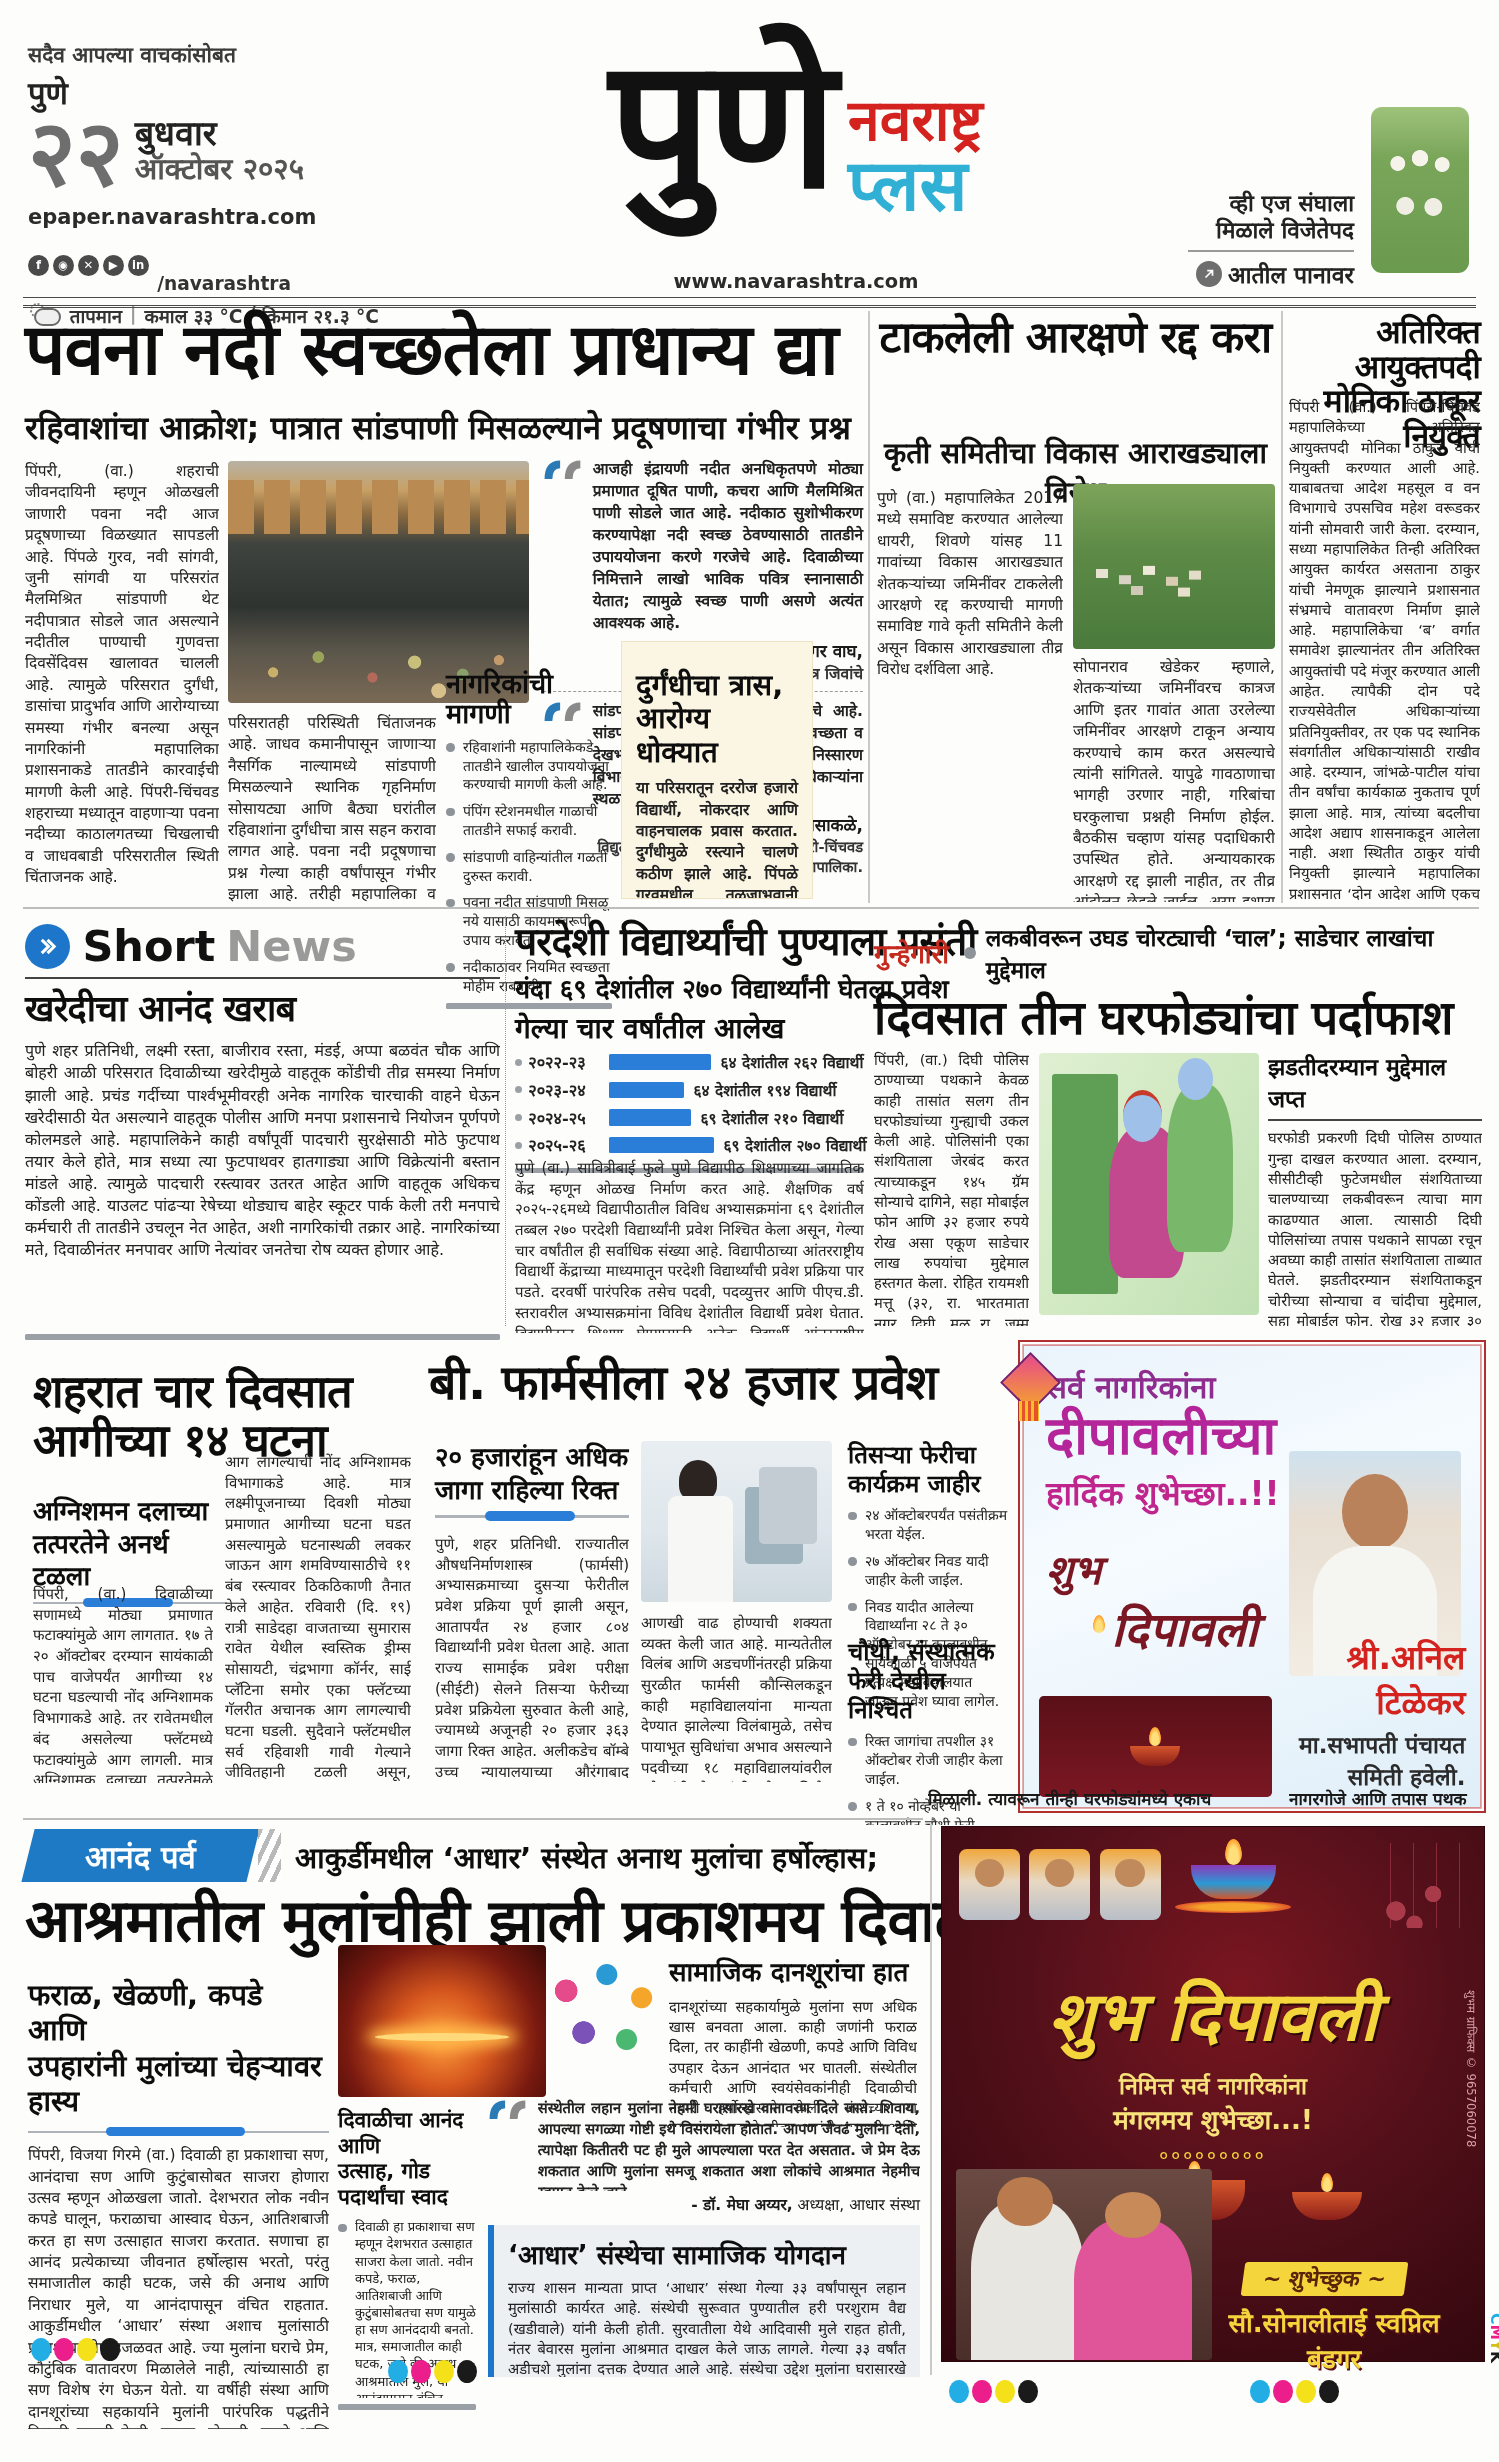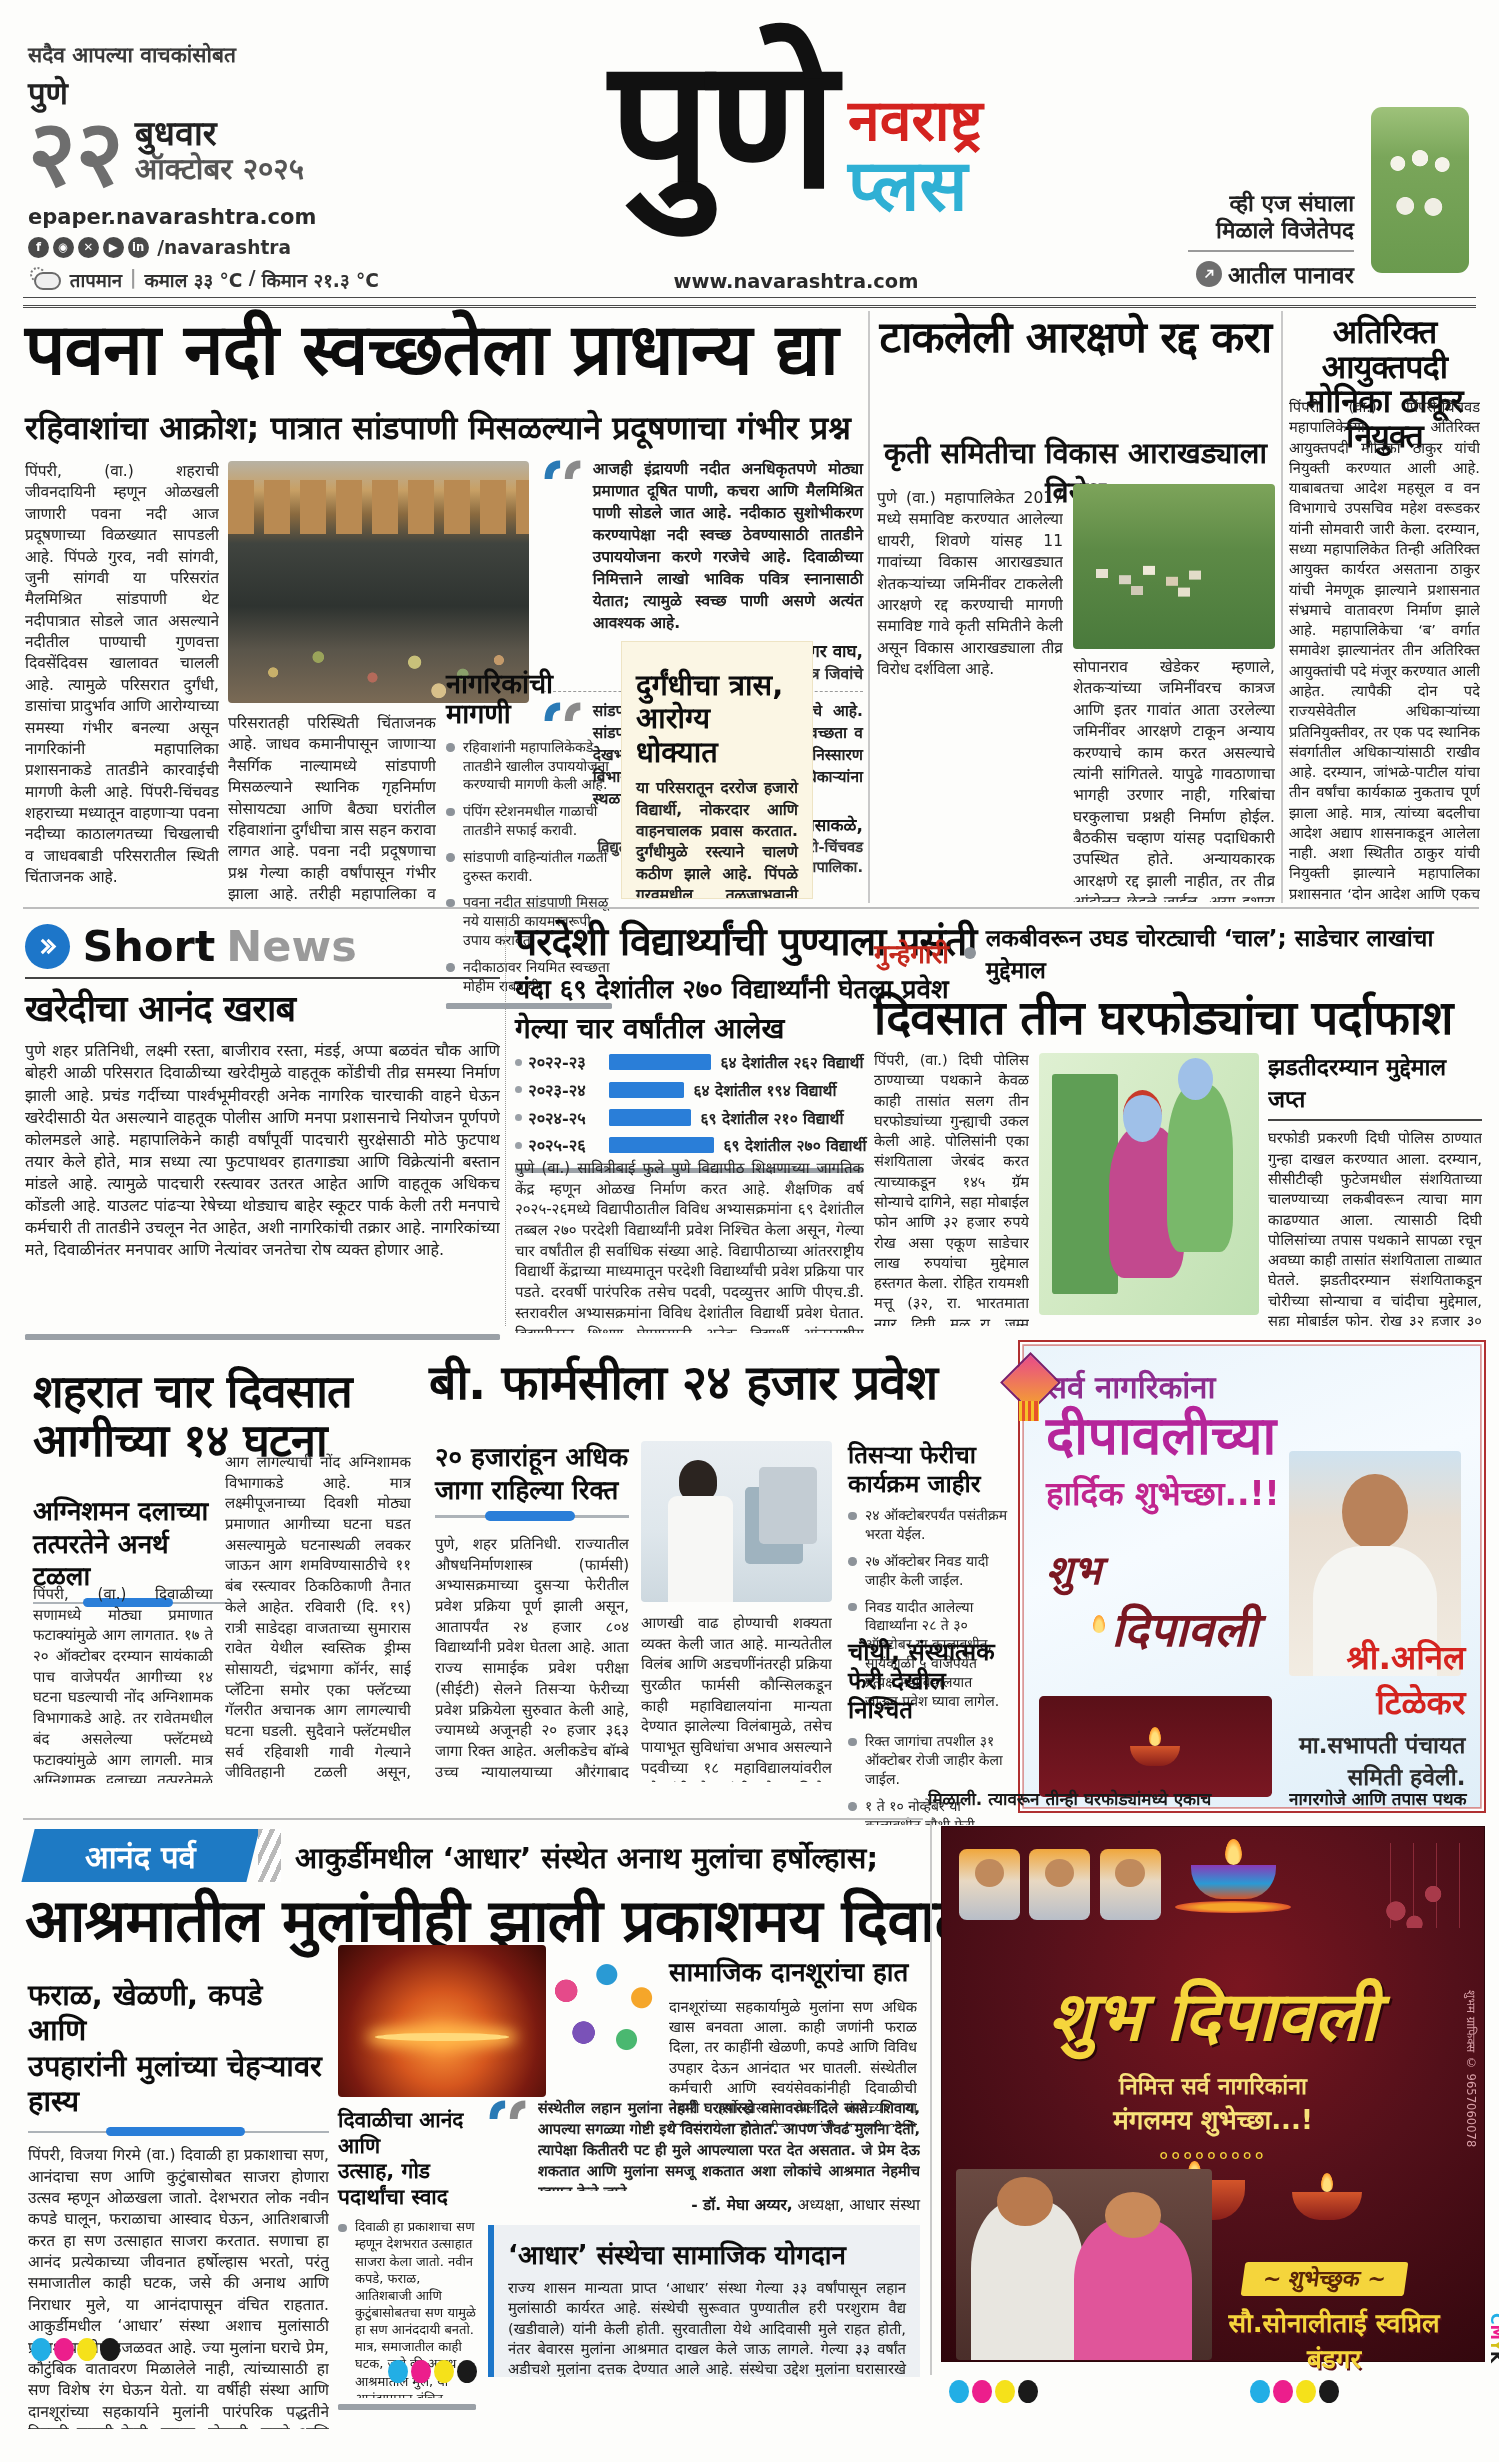--- a/index.html
+++ b/index.html
@@ -104,21 +104,21 @@
         <div style="font-size:29.5px;font-weight:800;color:#555;line-height:1.15;">ऑक्टोबर २०२५</div>
       </div>
     </div>
     <div style="font-size:21px;font-weight:bold;color:#2b2b2b;margin-top:4.7px;">epaper.navarashtra.com</div>
     <div style="margin-top:7.8px;display:flex;align-items:center;">
       <span class="soc">f</span>
       <span class="soc">◉</span>
       <span class="soc">✕</span>
       <span class="soc">▶</span>
       <span class="soc">in</span>
-      <span style="font-size:18.6px;font-weight:bold;color:#333;margin-left:4.7px;">/navarashtra</span>
+      <span style="font-size:18.6px;font-weight:bold;color:#333;margin-left:4.7px;margin-top:36px;">/navarashtra</span>
     </div>
     <div style="margin-top:9.3px;display:flex;align-items:flex-start;font-size:18.6px;font-weight:bold;color:#333;">
       <span style="display:inline-block;width:34px;height:22px;position:relative;margin-right:7.8px;">
         <i style="position:absolute;left:1.6px;top:0;width:11px;height:11px;border-radius:50%;border:2.3px dotted #7a7a7a;"></i>
         <i style="position:absolute;left:6.2px;top:4.7px;width:23px;height:14px;background:#efefef;border:2.3px solid #6a6a6a;border-radius:9.3px;"></i>
       </span>
       <span>तापमान</span>
       <span style="margin:0 7.8px;color:#9a9a9a;">|</span>
       <span>कमाल ३३ °C</span>
       <span style="margin:0 6.2px;">/</span>
@@ -210,21 +210,21 @@
   </div>
   <div class="abs ctr b" style="left:877px;top:432px;width:397px;font-size:29px;color:#111;">कृती समितीचा विकास आराखड्याला विरोध</div>
   <div class="abs body-txt just ov" style="left:877px;top:488px;width:186px;height:415px;">पुणे (वा.) महापालिकेत 2017 मध्ये समाविष्ट करण्यात आलेल्या धायरी, शिवणे यांसह 11 गावांच्या विकास आराखड्यात शेतकऱ्यांच्या जमिनींवर टाकलेली आरक्षणे रद्द करण्याची मागणी समाविष्ट गावे कृती समितीने केली असून विकास आराखड्याला तीव्र विरोध दर्शविला आहे.</div>
   <div class="abs ph village" style="left:1073px;top:484px;width:202px;height:165px;">
       <i style="left:23px;top:85px;"></i>
     </div>
   <div class="abs body-txt just ov" style="left:1073px;top:657px;width:202px;height:245px;">सोपानराव खेडेकर म्हणाले, शेतकऱ्यांच्या जमिनींवरच कात्रज आणि इतर गावांत आता उरलेल्या जमिनींवर आरक्षणे टाकून अन्याय करण्याचे काम करत असल्याचे त्यांनी सांगितले. यापुढे गावठाणाचा भागही उरणार नाही, गरिबांचा घरकुलाचा प्रश्नही निर्माण होईल. बैठकीस चव्हाण यांसह पदाधिकारी उपस्थित होते. अन्यायकारक आरक्षणे रद्द झाली नाहीत, तर तीव्र आंदोलन छेडले जाईल, असा इशारा समितीने दिला.</div>
 
   <div class="abs vrule" style="left:1281px;top:311px;height:592px;"></div>
 
-  <div class="abs ctr hl" style="left:1289px;top:315px;width:191px;font-size:32px;">
+  <div class="abs ctr hl" style="left:1289px;top:315px;width:191px;font-size:32px;text-align:right;">
     <div>अतिरिक्त आयुक्तपदी</div>
     <div>मोनिका ठाकूर नियुक्त</div>
   </div>
   <div class="abs body-txt just ov" style="left:1289px;top:397px;width:191px;height:505px;font-size:14.7px;">पिंपरी (वा.) पिंपरी-चिंचवड महापालिकेच्या अतिरिक्त आयुक्तपदी मोनिका ठाकुर यांची नियुक्ती करण्यात आली आहे. याबाबतचा आदेश महसूल व वन विभागाचे उपसचिव महेश वरूडकर यांनी सोमवारी जारी केला. दरम्यान, सध्या महापालिकेत तिन्ही अतिरिक्त आयुक्त कार्यरत असताना ठाकुर यांची नेमणूक झाल्याने प्रशासनात संभ्रमाचे वातावरण निर्माण झाले आहे. महापालिकेचा ‘ब’ वर्गात समावेश झाल्यानंतर तीन अतिरिक्त आयुक्तांची पदे मंजूर करण्यात आली आहेत. त्यापैकी दोन पदे राज्यसेवेतील अधिकाऱ्यांच्या प्रतिनियुक्तीवर, तर एक पद स्थानिक संवर्गातील अधिकाऱ्यांसाठी राखीव आहे. दरम्यान, जांभळे-पाटील यांचा तीन वर्षांचा कार्यकाळ नुकताच पूर्ण झाला आहे. मात्र, त्यांच्या बदलीचा आदेश अद्याप शासनाकडून आलेला नाही. अशा स्थितीत ठाकुर यांची नियुक्ती झाल्याने महापालिका प्रशासनात ‘दोन आदेश आणि एकच पद’ अशी स्थिती निर्माण झाली आहे. महसूल विभागाकडून आदेश झाला असला तरी, नगरविकास विभागाचा आदेश अद्याप झालेला नाही, असे सूत्रांनी स्पष्ट केले. तो स्वतंत्रपणे येण्याची शक्यता व्यक्त केली जात आहे. सहायक आयुक्त अविनाश शिंदे यांना पदोन्नती मिळाली.</div>
 
   <div class="abs hrule" style="left:23px;top:907px;width:1456px;"></div>
 
   <div class="abs" style="left:25px;top:921px;width:475px;">
     <div style="display:flex;align-items:center;">
       <span style="width:45px;height:45px;border-radius:50%;background:#1d76c9;display:inline-flex;align-items:center;justify-content:center;">

